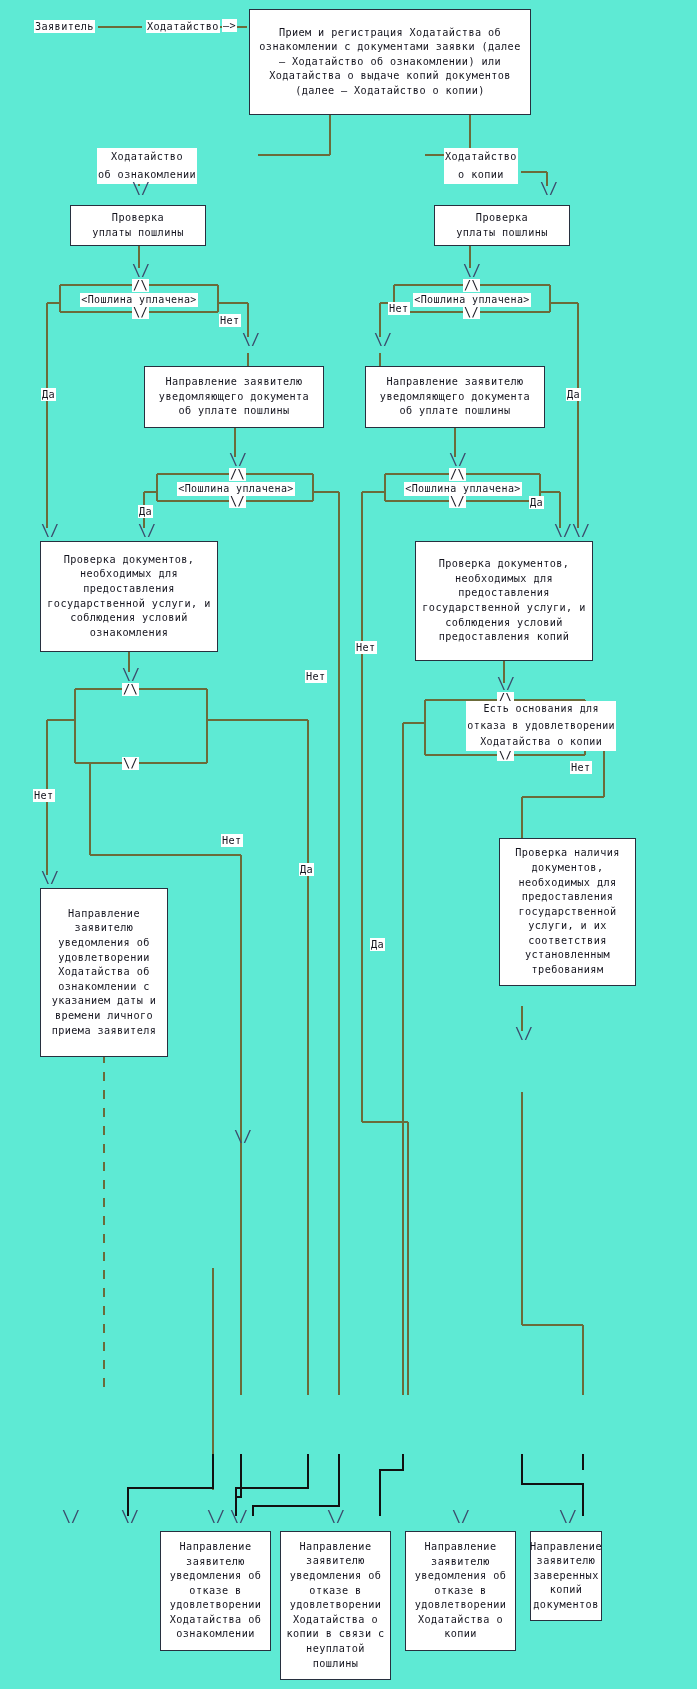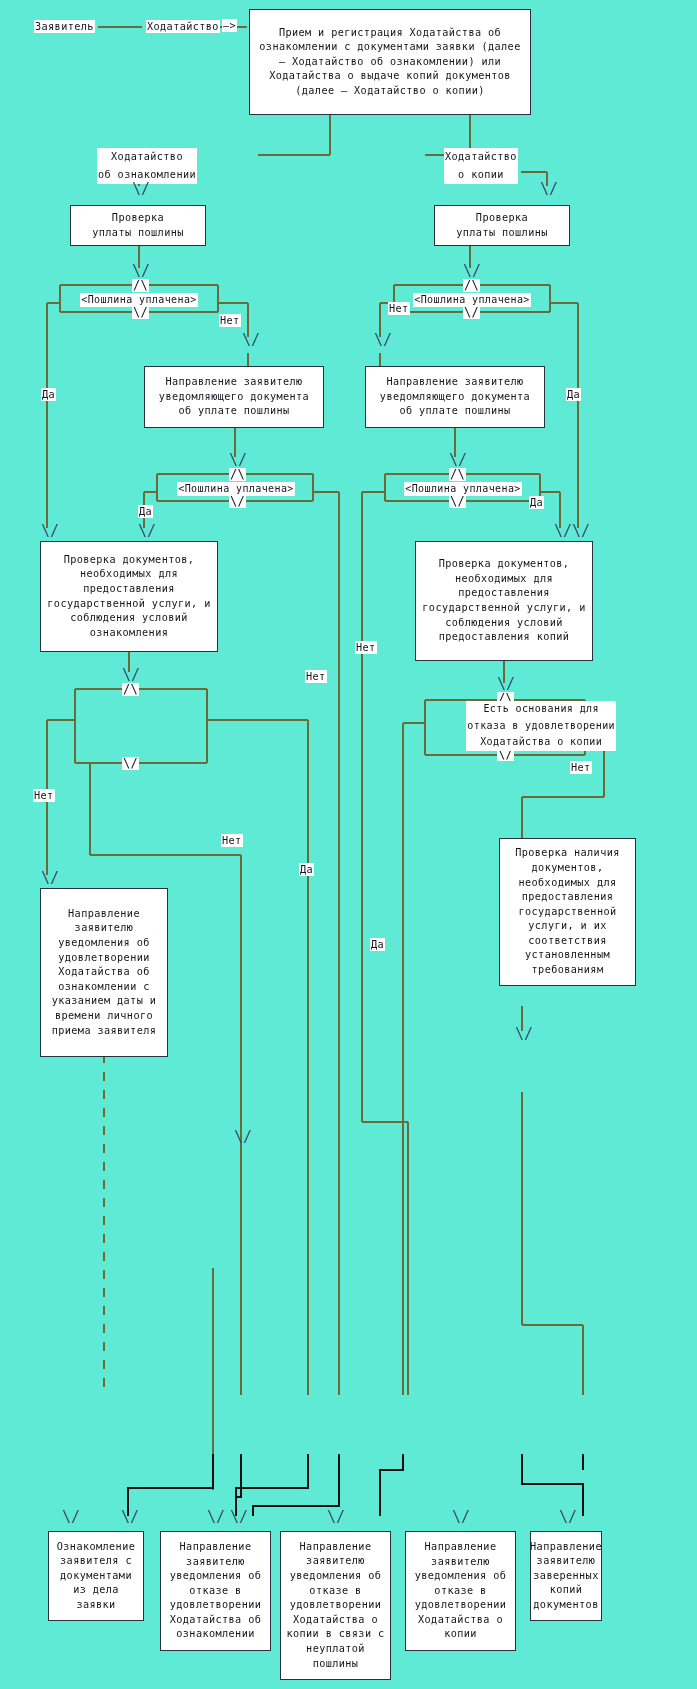--- a/index.html
+++ b/index.html
@@ -318,19 +318,18 @@
 
 
   <div class="arrow" style="left:62px;top:1512px;">\/</div>
   <div class="arrow" style="left:121px;top:1512px;">\/</div>
   <div class="arrow" style="left:207px;top:1512px;">\/</div>
   <div class="arrow" style="left:230px;top:1512px;">\/</div>
   <div class="arrow" style="left:327px;top:1512px;">\/</div>
   <div class="arrow" style="left:452px;top:1512px;">\/</div>
   <div class="arrow" style="left:559px;top:1512px;">\/</div>
 
-  <div class="box" style="left:48px;top:1531px;width:96px;height:90px;">Ознакомление заявителя с документами из дела заявки</div>
   <div class="box" style="left:160px;top:1531px;width:111px;height:120px;">Направление заявителю уведомления об отказе в удовлетворении Ходатайства об ознакомлении</div>
   <div class="box" style="left:280px;top:1531px;width:111px;height:149px;">Направление заявителю уведомления об отказе в удовлетворении Ходатайства о копии в связи с неуплатой пошлины</div>
   <div class="box" style="left:405px;top:1531px;width:111px;height:120px;">Направление заявителю уведомления об отказе в удовлетворении Ходатайства о копии</div>
   <div class="box" style="left:530px;top:1531px;width:72px;height:90px;">Направление заявителю заверенных копий документов</div>
 
 </div>
 
 </body></html>

